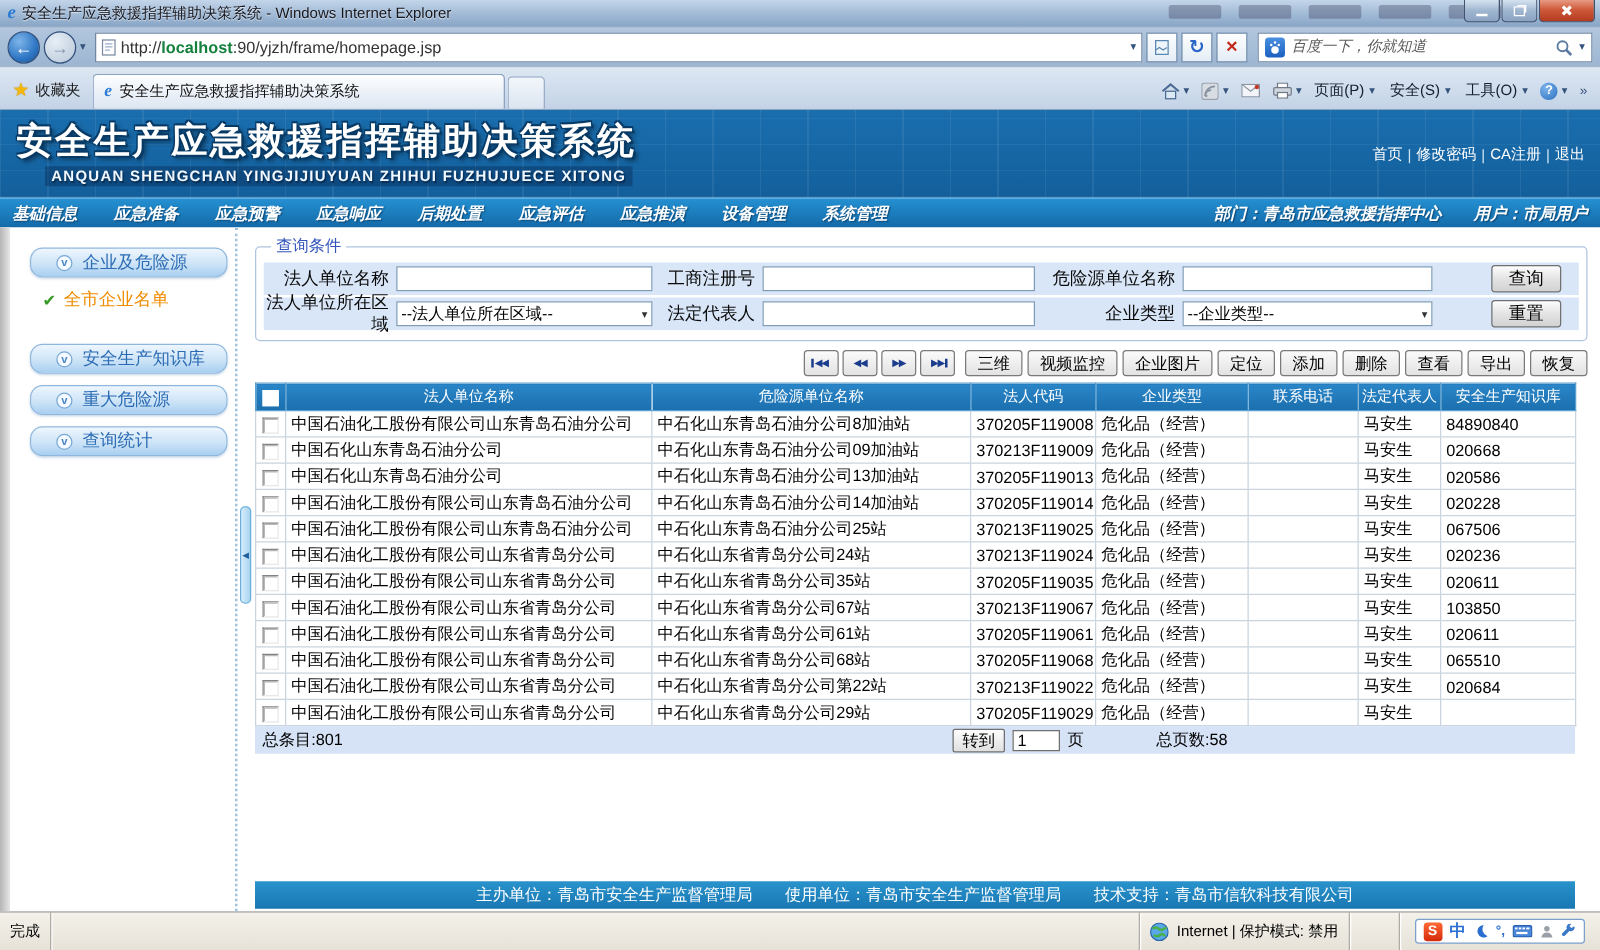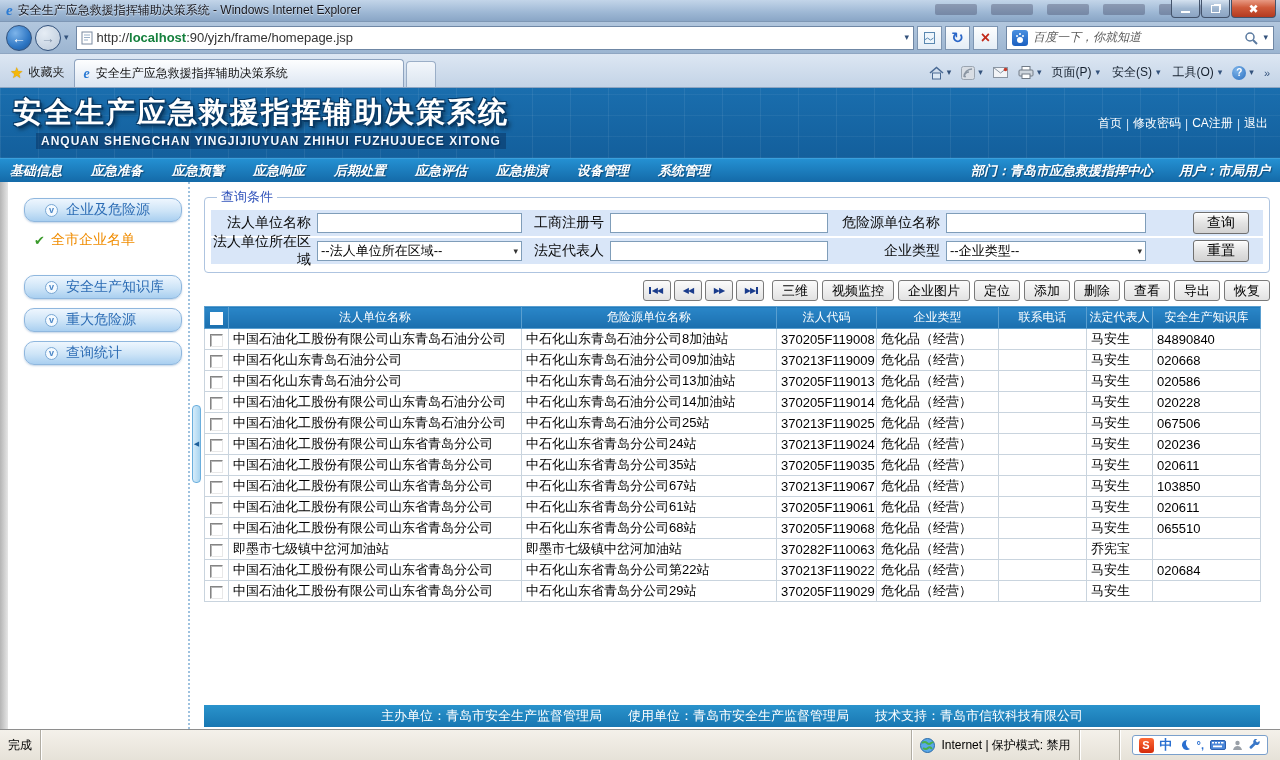--- a/index.html
+++ b/index.html
@@ -490,30 +490,20 @@
               <td>中国石油化工股份有限公司山东省青岛分公司</td>
               <td>中石化山东省青岛分公司68站</td>
               <td class="ctr">370205F119068</td>
               <td>危化品（经营）</td>
               <td></td>
               <td>马安生</td>
               <td>065510</td>
             </tr>
             <tr>
               <td class="cbcell"><span class="cb"></span></td>
-              <td>即墨市七级镇中岔河加油站</td>
-              <td>即墨市七级镇中岔河加油站</td>
-              <td class="ctr">370282F110063</td>
-              <td>危化品（经营）</td>
-              <td></td>
-              <td>乔宪宝</td>
-              <td></td>
-            </tr>
-            <tr>
-              <td class="cbcell"><span class="cb"></span></td>
               <td>中国石油化工股份有限公司山东省青岛分公司</td>
               <td>中石化山东省青岛分公司第22站</td>
               <td class="ctr">370213F119022</td>
               <td>危化品（经营）</td>
               <td></td>
               <td>马安生</td>
               <td>020684</td>
             </tr>
             <tr>
               <td class="cbcell"><span class="cb"></span></td>
@@ -521,20 +511,30 @@
               <td>中石化山东省青岛分公司29站</td>
               <td class="ctr">370205F119029</td>
               <td>危化品（经营）</td>
               <td></td>
               <td>马安生</td>
               <td></td>
             </tr>
           </tbody>
         </table>
 
+      <div class="pagebar">
+        <span class="pb-total">总条目:801</span>
+        <span class="pb-sp1"></span>
+        <button class="goto-btn">转到</button>
+        <input class="goto-input" value="1" style="">
+        <span>页</span>
+        <span class="pb-sp2"></span>
+        <span>总页数:58</span>
+        <span class="pb-sp3"></span>
+      </div>
 
       <div class="footerband">
         <span>主办单位：青岛市安全生产监督管理局　　使用单位：青岛市安全生产监督管理局　　技术支持：青岛市信软科技有限公司</span>
       </div>
     </div>
   </div>
 
   <div class="statusbar">
     <span class="seg">完成</span>
     <span class="seg fill"></span>

